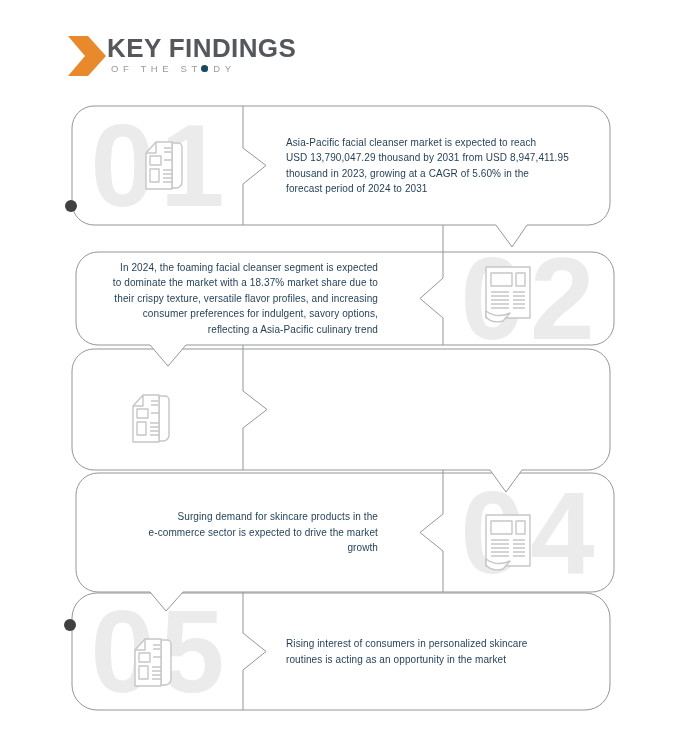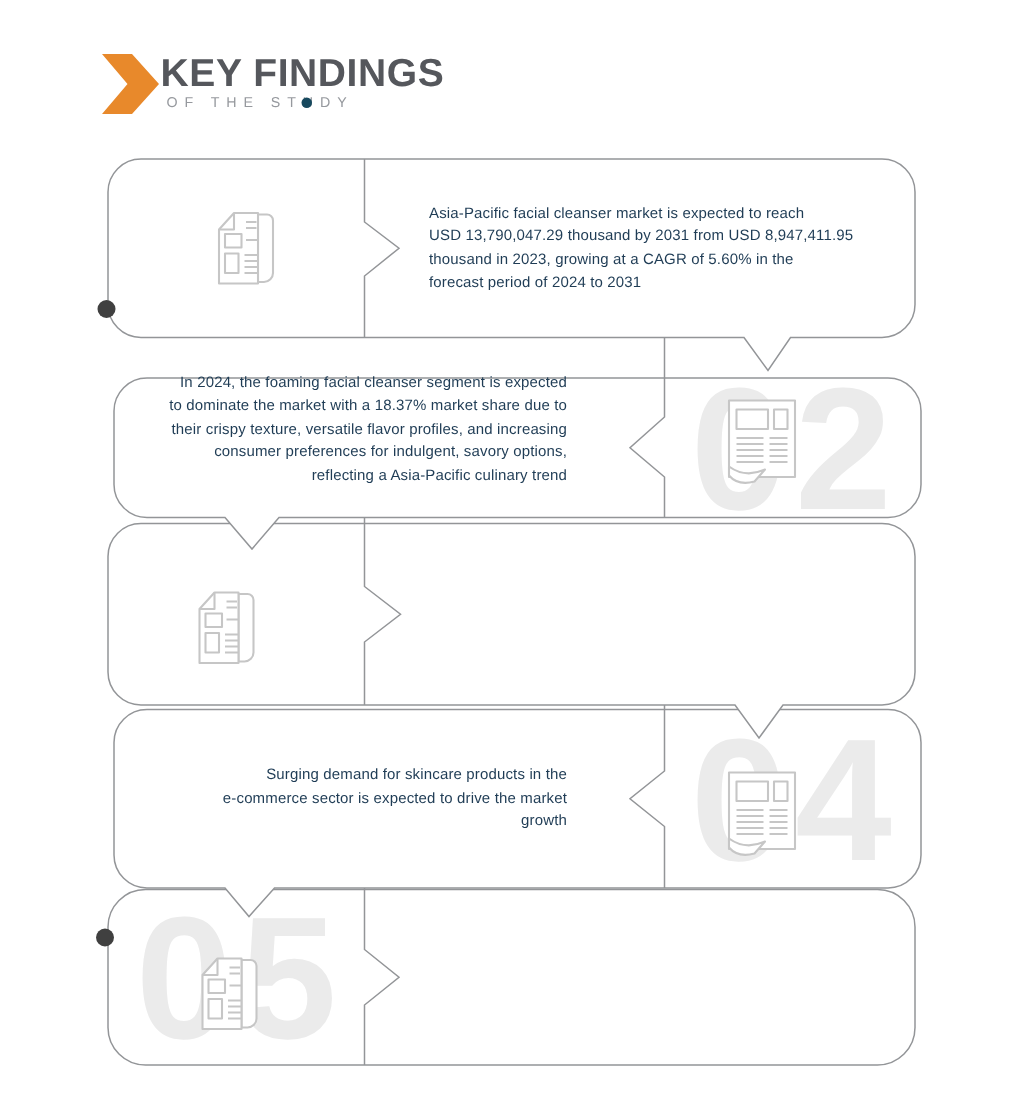--- a/index.html
+++ b/index.html
@@ -33,21 +33,21 @@
   .ic-4{left:483px;top:513px;}
   .ic-5{left:124px;top:633px;}
 
   
   .txt{position:absolute;z-index:4;display:flex;align-items:center;color:#1F3C55;
        font-size:10px;line-height:15.4px;letter-spacing:0.1px;white-space:pre-line;}
   .txt .inner{width:100%;}
   .txt-left{text-align:left;justify-content:flex-start;}
   .txt-right{text-align:right;justify-content:flex-end;}
   .txt-1{left:286px;top:106px;width:322px;height:119px;}
-  .txt-2{left:68px;top:240px;width:310px;height:93px;}
+  .txt-2{left:68px;top:252px;width:310px;height:93px;}
   .txt-3{left:286px;top:349px;width:322px;height:121px;}
   .txt-4{left:68px;top:473px;width:310px;height:119px;justify-content:center;}
   .txt-5{left:286px;top:593px;width:322px;height:117px;}
 </style>
 </head>
 <body>
 
 <div class="stage">
 
   <svg class="logo" width="38" height="40" viewBox="0 0 38 40">
@@ -69,20 +69,21 @@
       <path d="M243,106 V148 L266,165.5 L243,184 V225"></path>
       <path d="M443,225 V278 L420,298.5 L443,318 V345"></path>
       <path d="M243,345 V391 L267,409.5 L243,428 V470"></path>
       <path d="M443,470 V514 L420,532.5 L443,551 V592"></path>
       <path d="M243,592 V633 L266,651.5 L243,670 V710"></path>
     </g>
     <circle cx="71" cy="206" r="6" fill="#404040"></circle>
     <circle cx="70" cy="625" r="6" fill="#404040"></circle>
   </svg>
 
+  <div class="num num-1">01</div>
   <div class="num num-2">02</div>
   <div class="num num-4">04</div>
   <div class="num num-5">05</div>
 
   <svg class="ic ic-1" width="56" height="62" viewBox="0 0 56 62">
     <g stroke="#C6C6C6" stroke-width="1.4" stroke-linejoin="round">
       <path d="M37,7 h6 a4,4 0 0 1 4,4 v35 a6,6 0 0 1 -6,6 h-4 z" fill="#fff"></path>
       <path d="M11,17 L21,6 H37 V53 H11 Z" fill="#fff"></path>
       <path d="M21,6 V17 H11" fill="none"></path>
       <rect x="15" y="20" width="11" height="9" fill="none"></rect>
@@ -143,14 +144,18 @@
 to dominate the market with a 18.37% market share due to
 their crispy texture, versatile flavor profiles, and increasing
 consumer preferences for indulgent, savory options,
 reflecting a Asia-Pacific culinary trend</div>
   </div>
   <div class="txt txt-4 txt-right">
     <div class="inner">Surging demand for skincare products in the
 e-commerce sector is expected to drive the market
 growth</div>
   </div>
+  <div class="txt txt-5 txt-left">
+    <div class="inner">Rising interest of consumers in personalized skincare
+routines is acting as an opportunity in the market</div>
+  </div>
 
 </div>
 
 </body></html>

